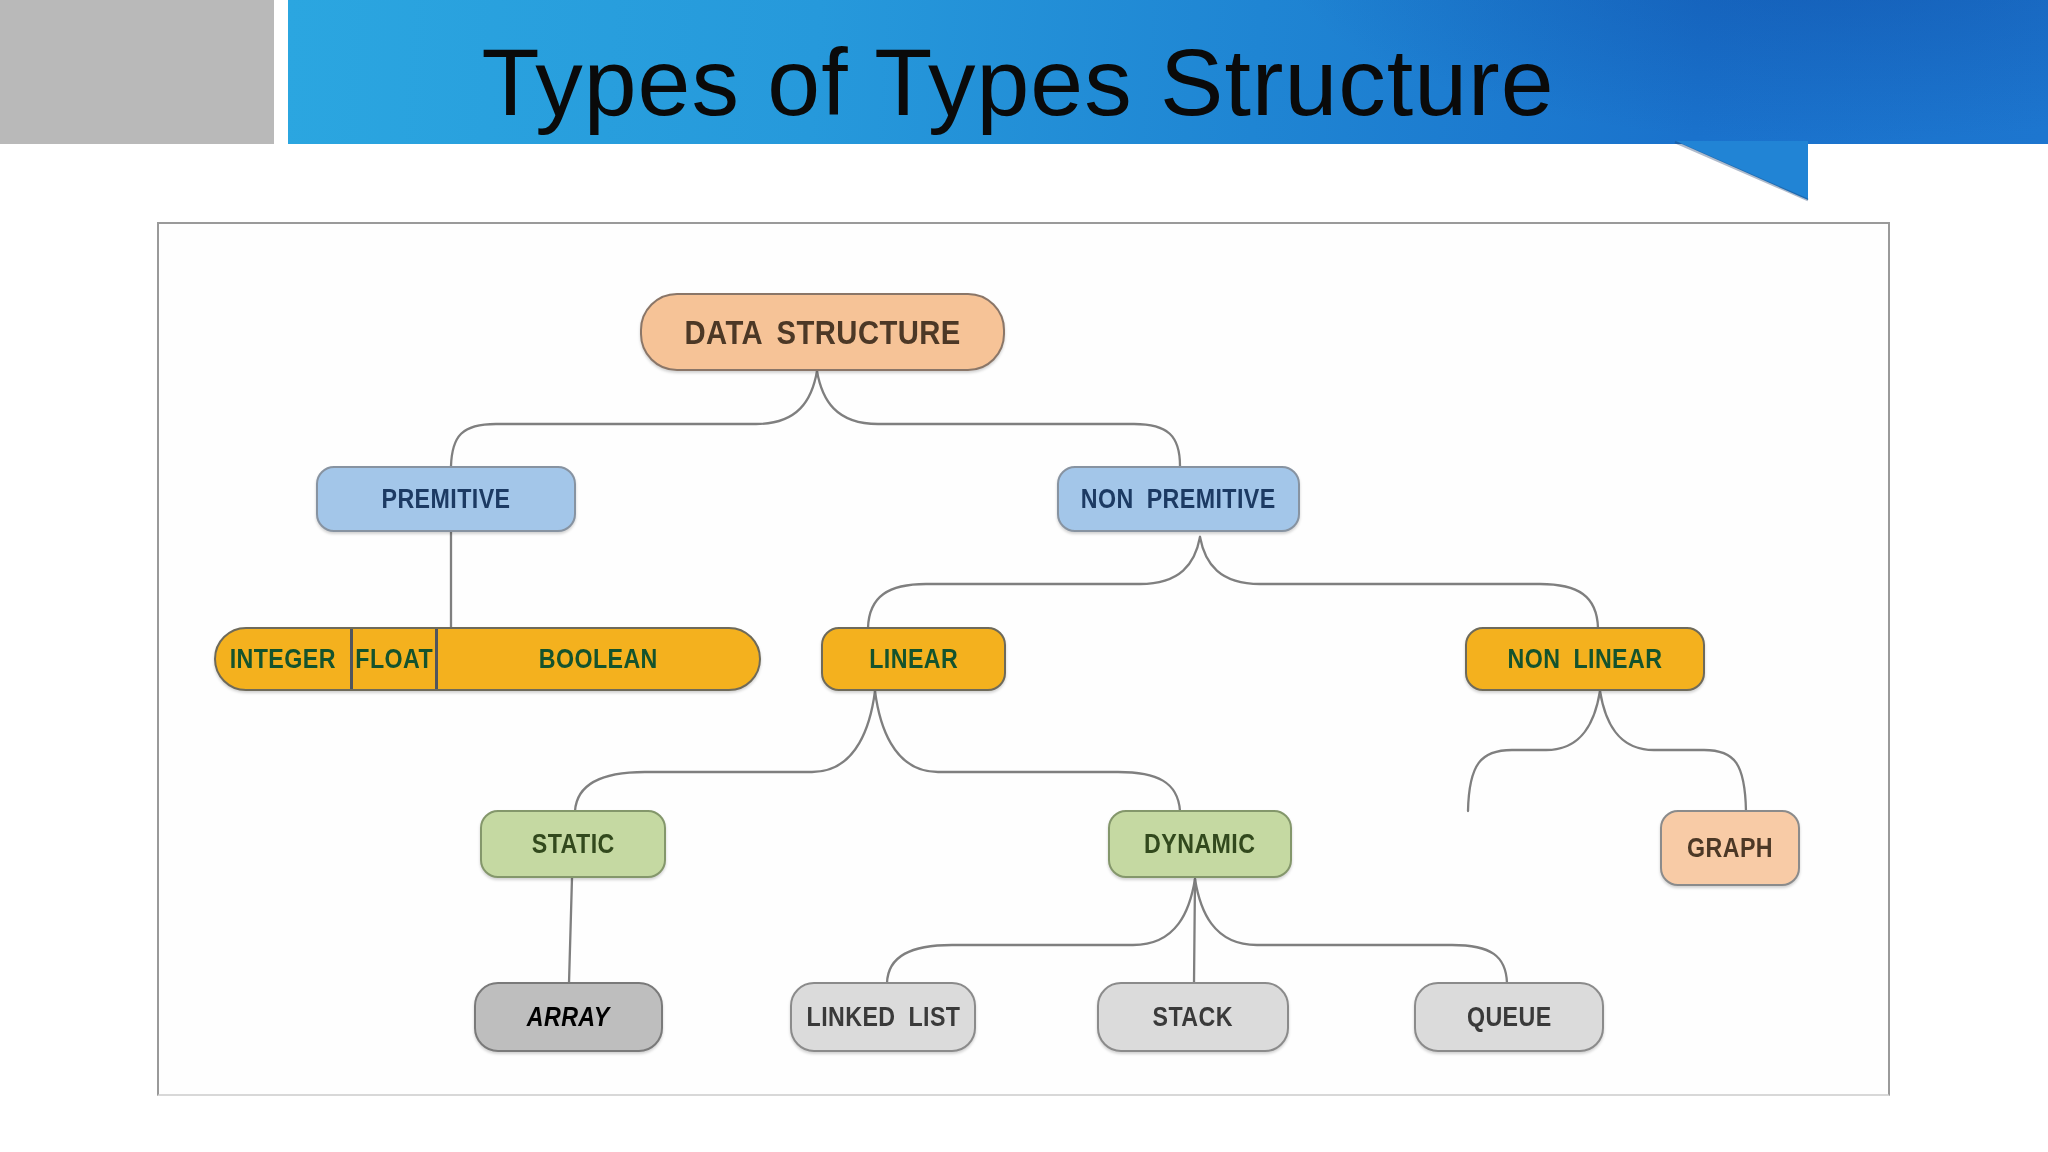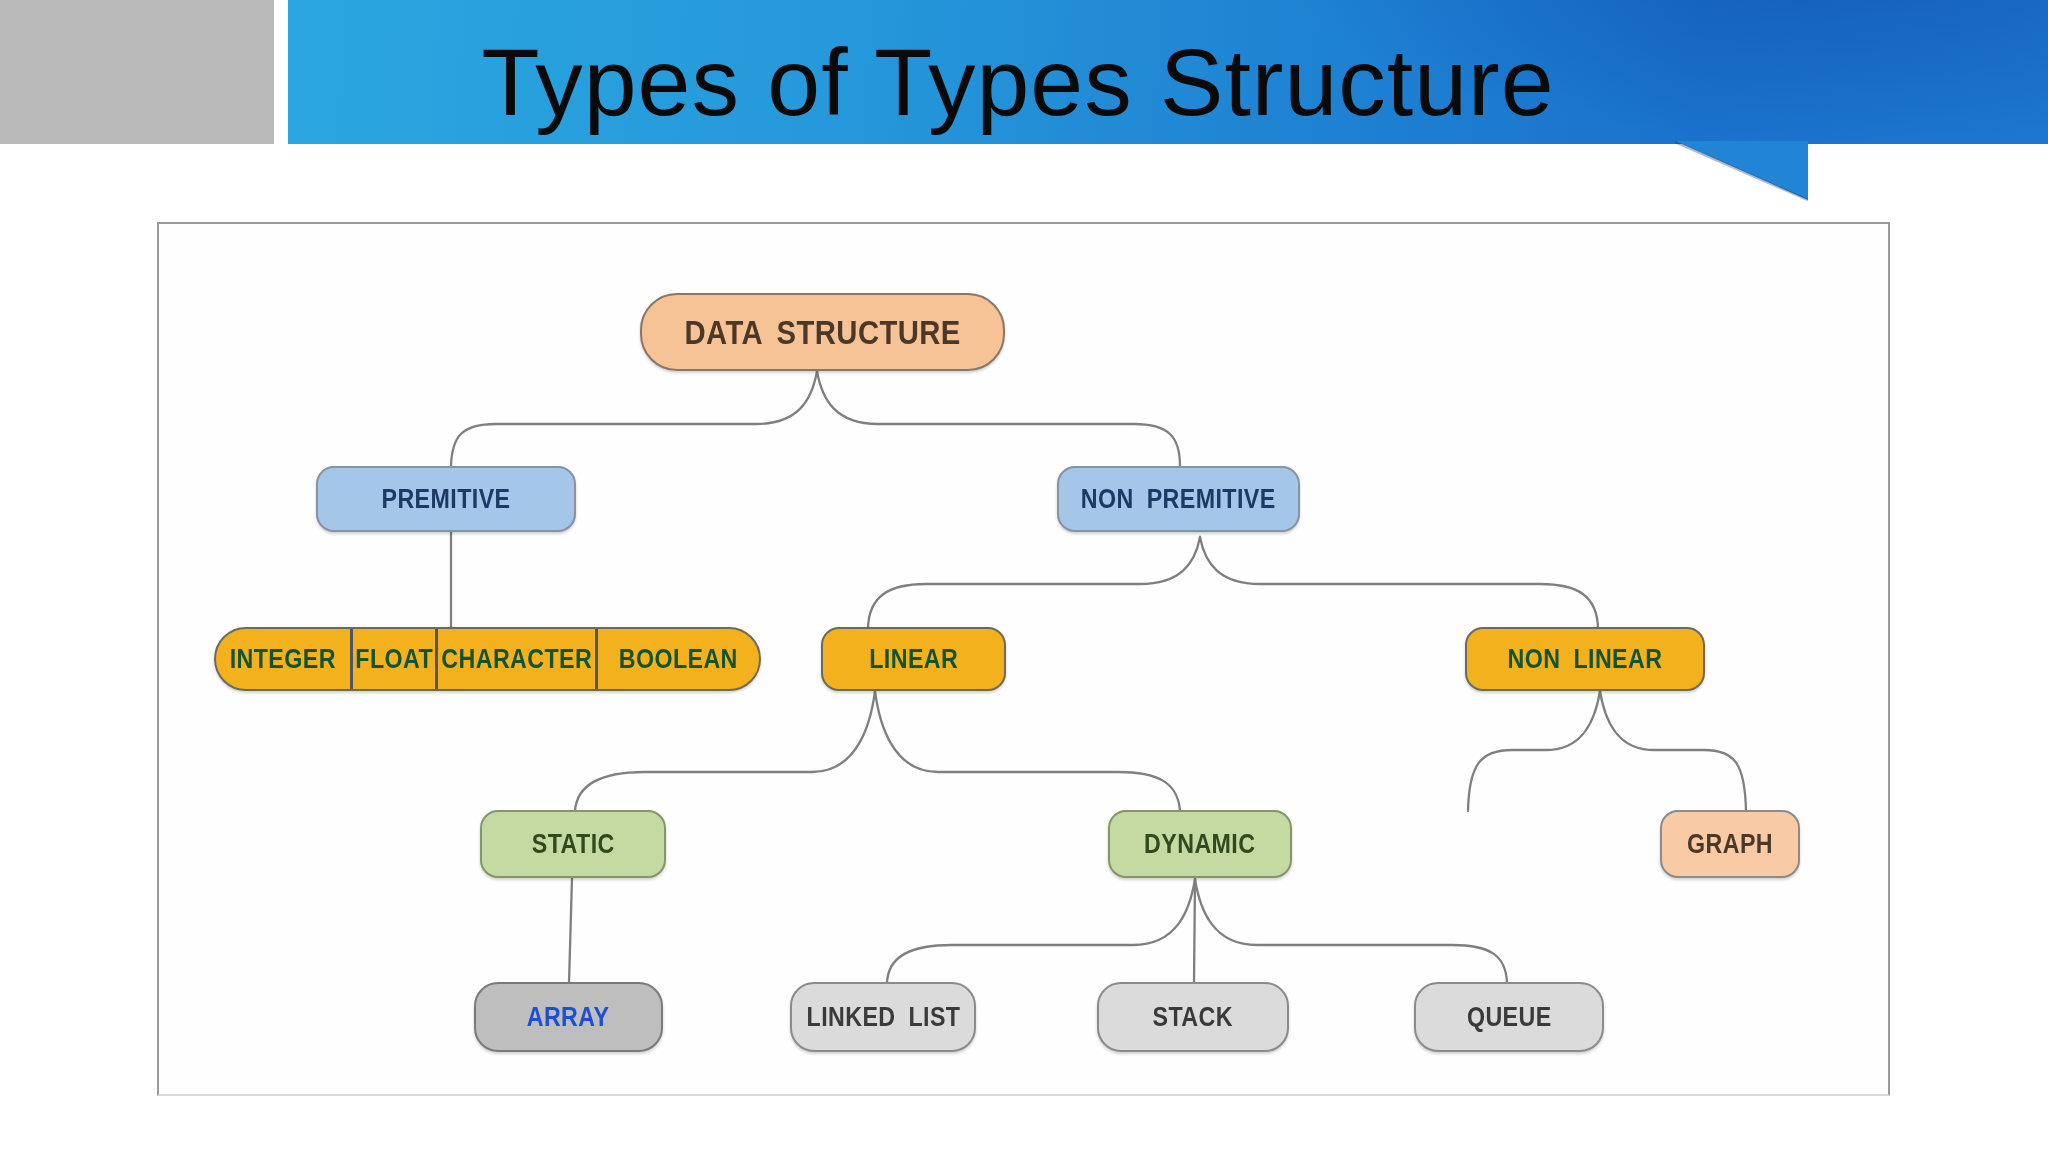--- a/index.html
+++ b/index.html
@@ -31,21 +31,21 @@
         box-shadow:0 2px 3px rgba(0,0,0,0.18);}
   .lbl{display:inline-block;transform:scaleX(0.86);font-weight:bold;font-size:27px;
        letter-spacing:0.5px;word-spacing:7px;white-space:nowrap;}
   .root{border-radius:37px;}
   .root .lbl{font-size:34px;}
   .peach    {background:#F6C397;border-color:#8A7668;color:#4C3826;}
   .leafpeach{background:#F8CBA6;border-color:#8B8B8B;color:#4C3826;}
   .blue     {background:#A3C6E9;border-color:#8793A1;color:#1C3A63;}
   .amber    {background:#F4B11E;border-color:#6E6A5A;color:#14532d;}
   .green    {background:#C5D9A2;border-color:#84976B;color:#32491D;}
-  .graydark {background:#BEBEBE;border-color:#7A7A7A;color:#1d4ed8;}
+  .graydark {background:#BEBEBE;border-color:#7A7A7A;color:#000000;font-style:italic;}
   .graylight{background:#DBDBDB;border-color:#8B8B8B;color:#3A3A3A;}
 
   
   .ybar{border-radius:33px;overflow:hidden;display:flex;align-items:stretch;justify-content:flex-start;padding:0;}
   .ybar .cell{display:flex;align-items:center;justify-content:center;box-sizing:border-box;}
   .ybar .cell + .cell{border-left:3px solid #50555E;}
 </style>
 </head>
 <body>
 
@@ -88,41 +88,38 @@
     <span class="lbl">NON PREMITIVE</span>
   </div>
 
   <div class="node amber ybar" style="left:214px;top:627px;width:547px;height:64px;">
     <div class="cell" style="width:134px;">
       <span class="lbl">INTEGER</span>
     </div>
     <div class="cell" style="width:85px;">
       <span class="lbl">FLOAT</span>
     </div>
-    <div class="cell" style="width:160px;">
-      <span class="lbl">CHARACTER</span>
-    </div>
     <div class="cell" style="flex:1;">
       <span class="lbl">BOOLEAN</span>
     </div>
   </div>
   <div class="node amber" style="left:821px;top:627px;width:185px;height:64px;justify-content:center;">
     <span class="lbl">LINEAR</span>
   </div>
   <div class="node amber" style="left:1465px;top:627px;width:240px;height:64px;">
     <span class="lbl">NON LINEAR</span>
   </div>
 
   <div class="node green" style="left:480px;top:810px;width:186px;height:68px;">
     <span class="lbl">STATIC</span>
   </div>
   <div class="node green" style="left:1108px;top:810px;width:184px;height:68px;">
     <span class="lbl">DYNAMIC</span>
   </div>
-  <div class="node leafpeach" style="left:1660px;top:810px;width:140px;height:68px;">
+  <div class="node leafpeach" style="left:1660px;top:810px;width:140px;height:76px;">
     <span class="lbl">GRAPH</span>
   </div>
 
   <div class="node graydark" style="left:474px;top:982px;width:189px;height:70px;border-radius:24px;">
     <span class="lbl">ARRAY</span>
   </div>
   <div class="node graylight" style="left:790px;top:982px;width:186px;height:70px;border-radius:24px;">
     <span class="lbl">LINKED LIST</span>
   </div>
   <div class="node graylight" style="left:1097px;top:982px;width:192px;height:70px;border-radius:24px;">

